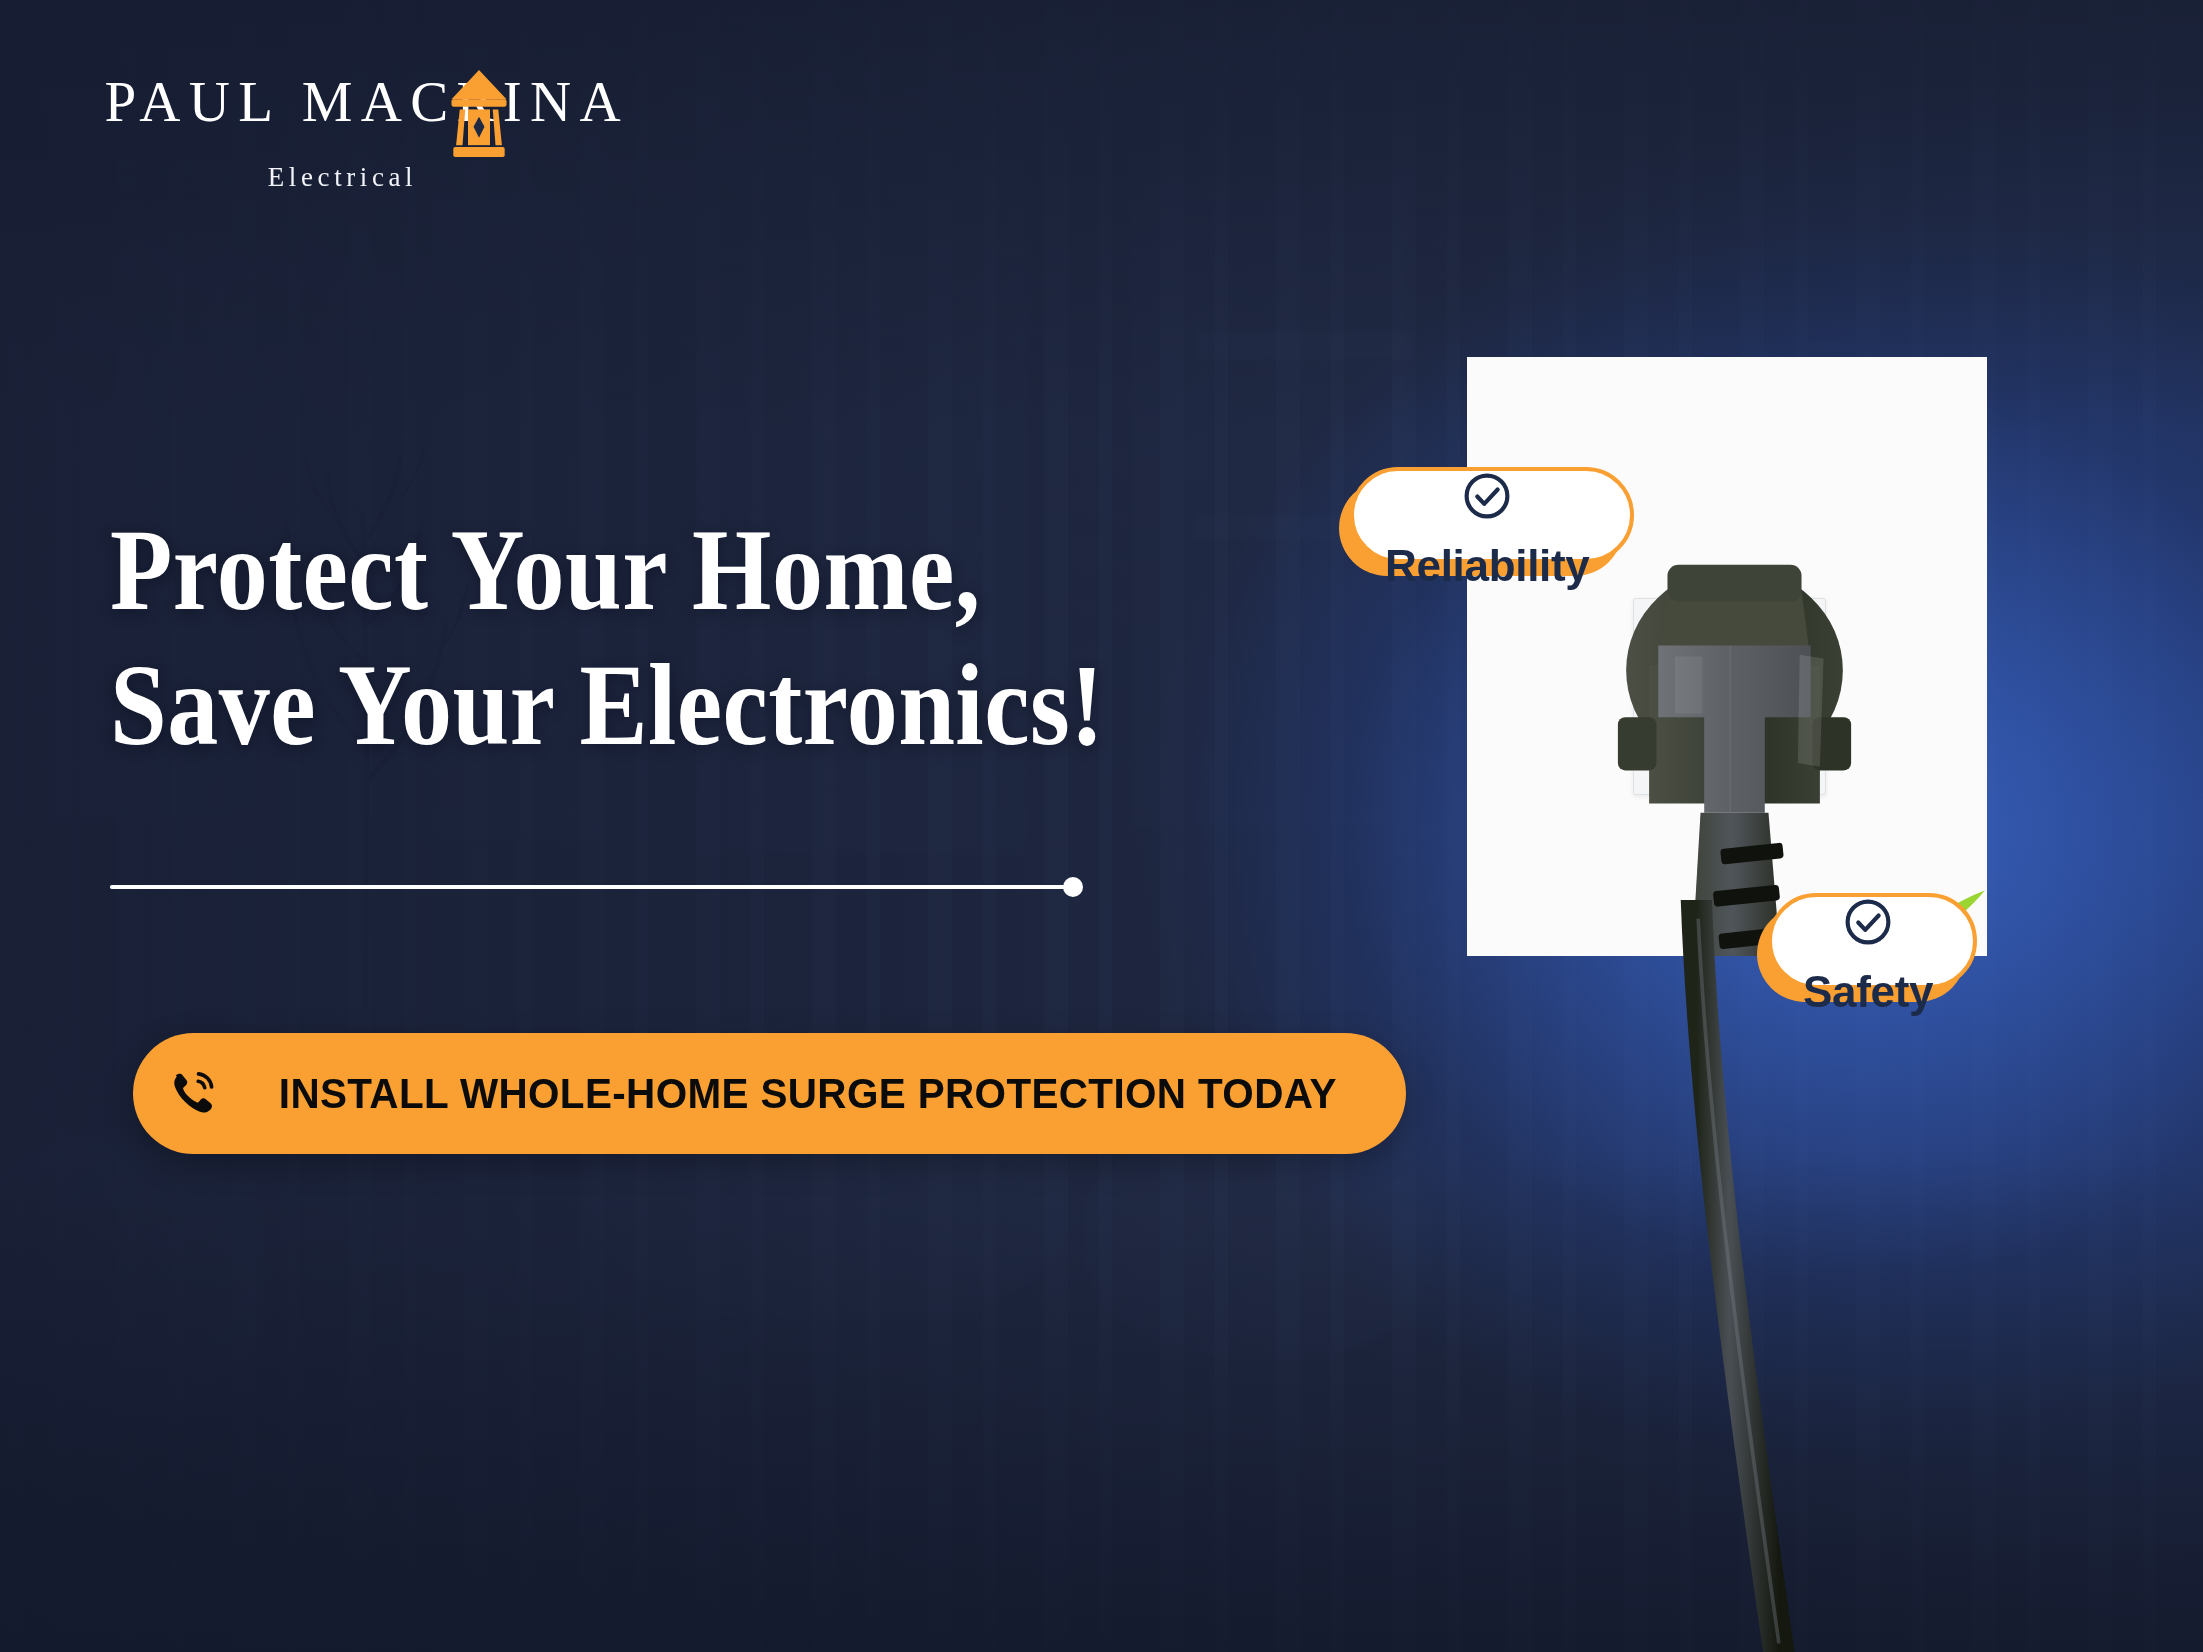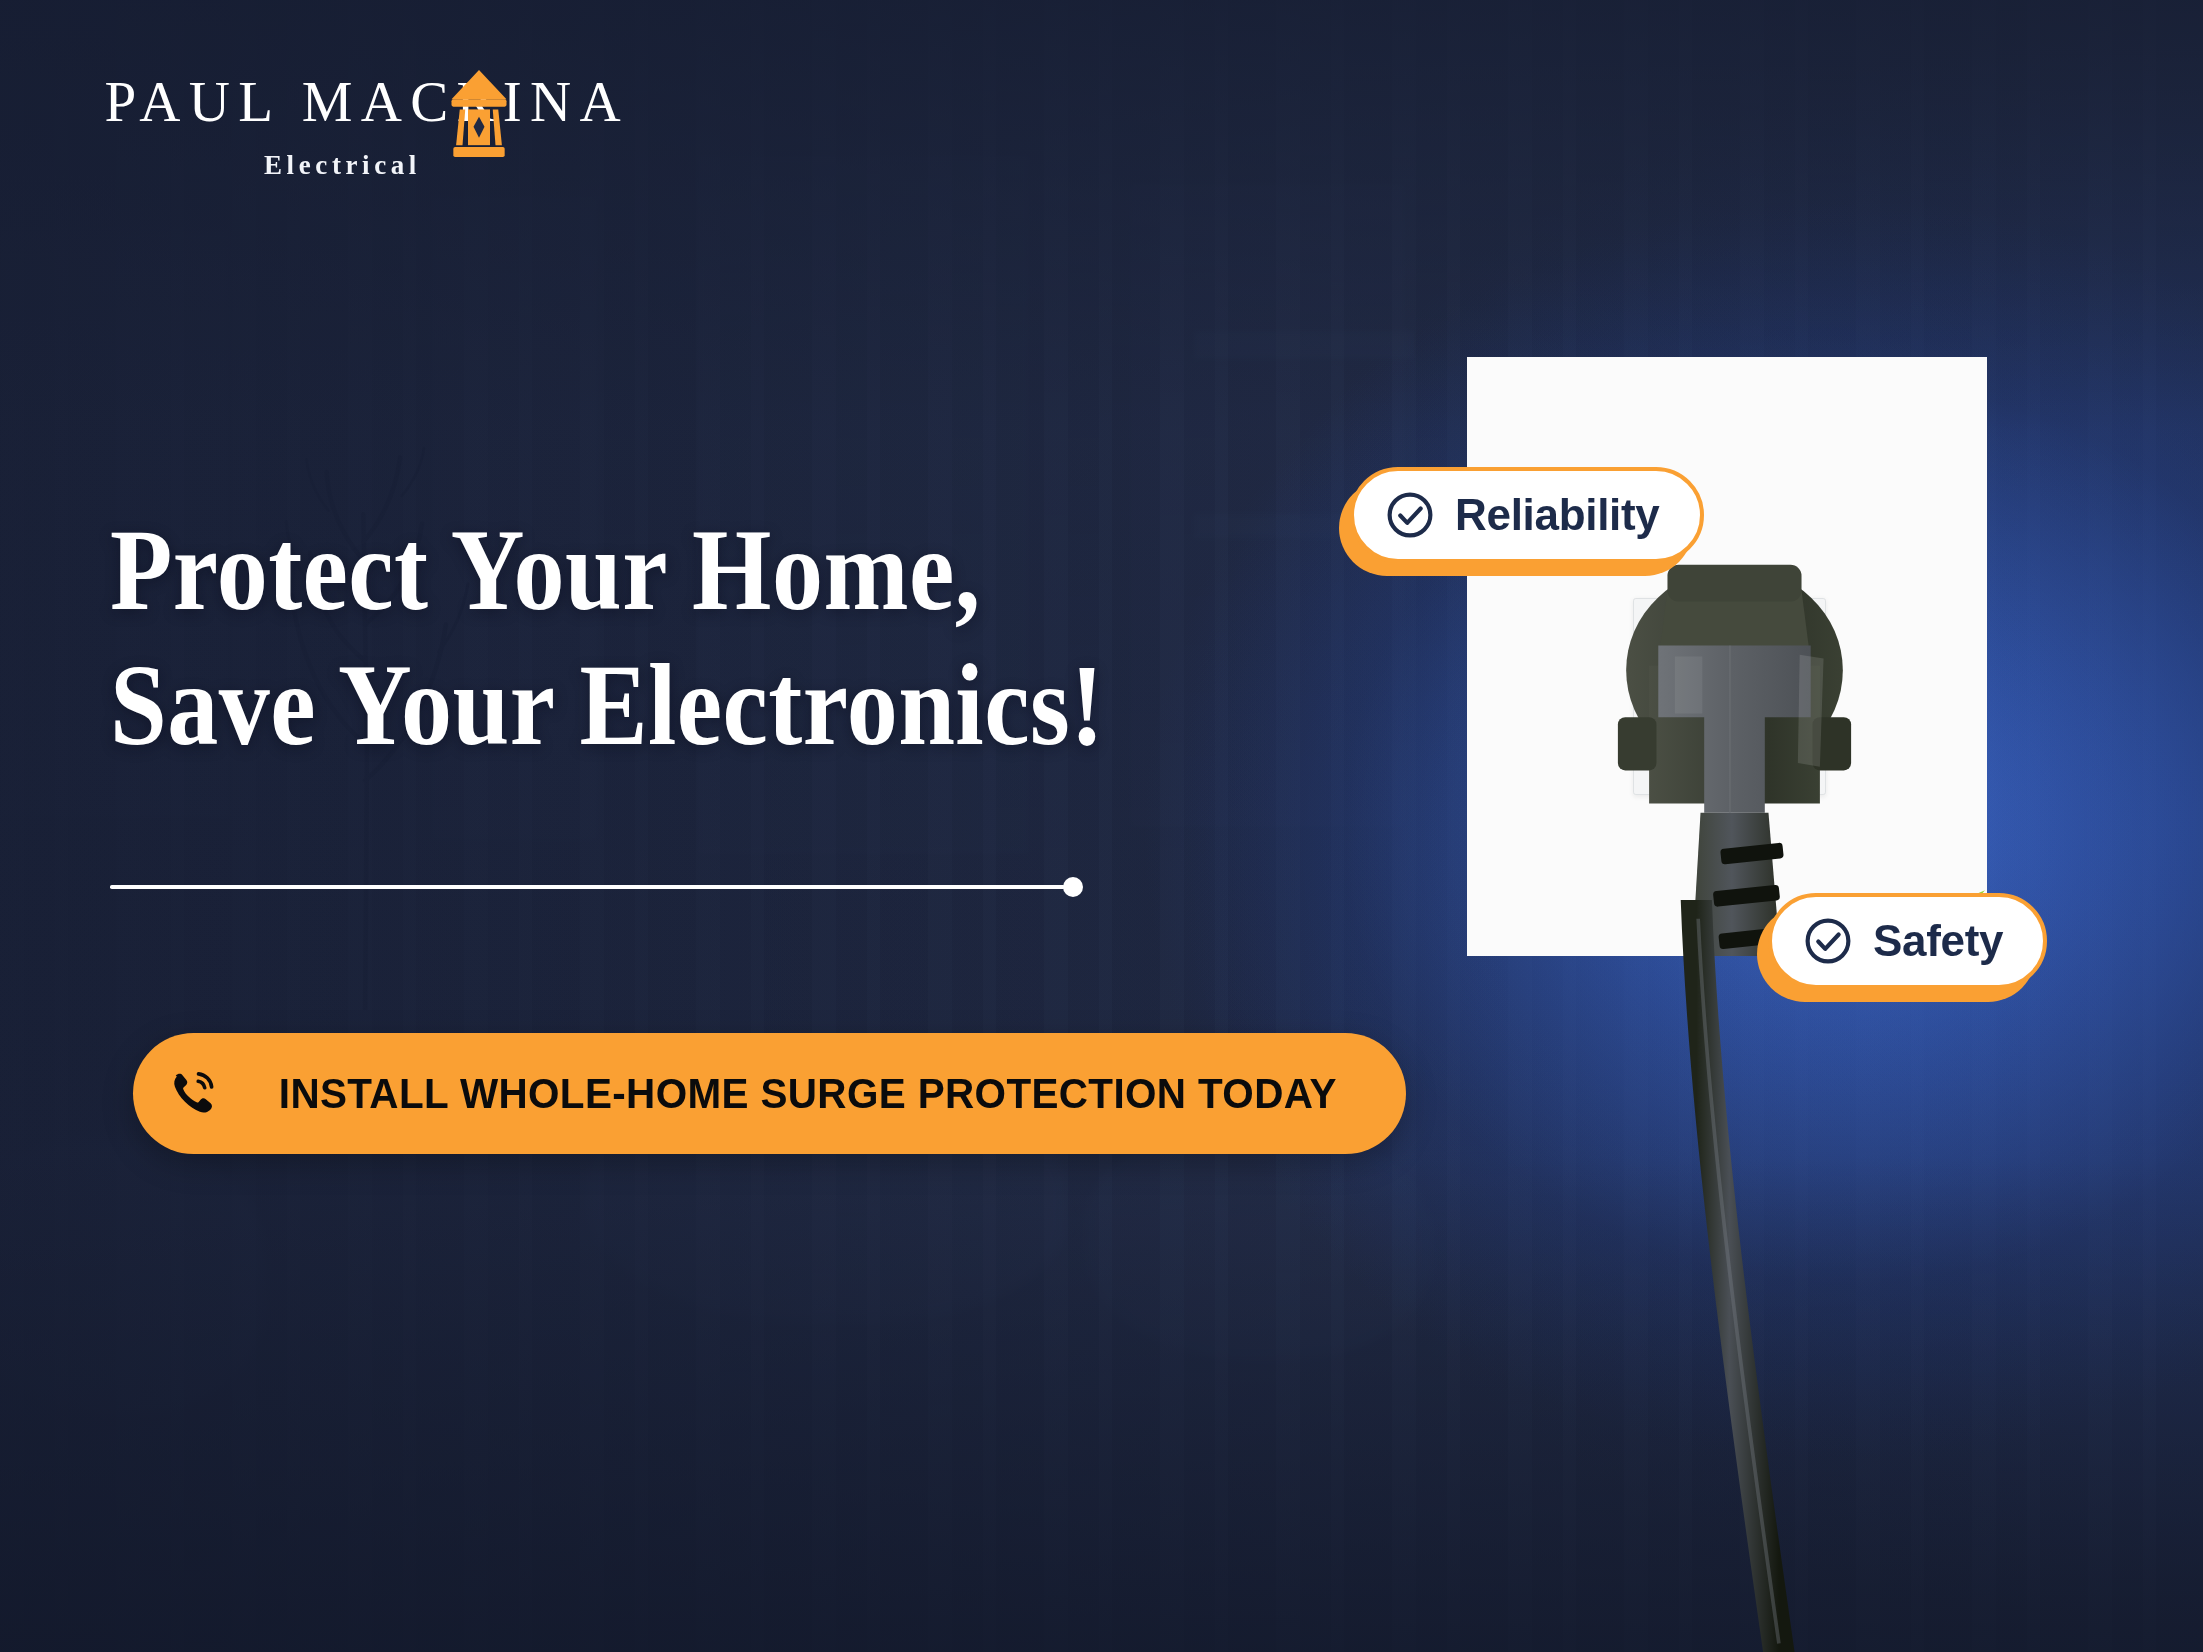--- a/index.html
+++ b/index.html
@@ -51,22 +51,22 @@
 
   
   .logo{ position:absolute; left:99px; top:73px; width:487px; text-align:center; }
   .lantern{ position:absolute; left:50%; top:-7.3px; transform:translateX(-50%) translateX(136px); }
   .logo-name{
     font-family:"Liberation Serif", serif; font-size:57px; letter-spacing:8.3px;
     color:#ffffff; line-height:1; white-space:nowrap; font-weight:400;
     padding-left:5.5px;
   }
   .logo-sub{
-    margin-top:20px; font-family:"Liberation Serif", serif; font-size:27px;
-    letter-spacing:4.6px; color:#f2f4f9; font-weight:700;
+    margin-top:32px; font-family:"Liberation Serif", serif; font-size:27px;
+    letter-spacing:4.6px; color:#f2f4f9; font-weight:400;
   }
 
   
   .headline{
     position:absolute; left:110px; top:503px; width:1304px;
     font-family:"Liberation Serif", serif; font-weight:700;
     font-size:116px; line-height:1.16; color:#ffffff;
     letter-spacing:0.5px;
     text-shadow:0 2.8px 14.7px rgba(8,12,26,.45);
   }
@@ -111,20 +111,21 @@
 
   
   .cord{ position:absolute; left:1467px; top:900px; width:422px; height:753px; pointer-events:none; }
 
   
   .badge{
     position:absolute; display:flex; align-items:center; gap:20px;
     background:#ffffff; border:4.6px solid #FAA033; border-radius:917px;
     padding:0 40px 0 31px; height:96px;
     box-shadow:-11px 13px 0 0 #FAA033;
+    flex-direction:column;
   }
   .badge-label{
     font-family:"Liberation Sans", sans-serif; font-weight:700;
     font-size:44px; color:#1d2b4a; letter-spacing:-0.3px; white-space:nowrap;
   }
   #badge-reliability{ left:1350px; top:467px; }
   #badge-safety{ left:1768px; top:893px; }
 
   .check-icon{ flex:0 0 auto; display:block; }
 </style>

